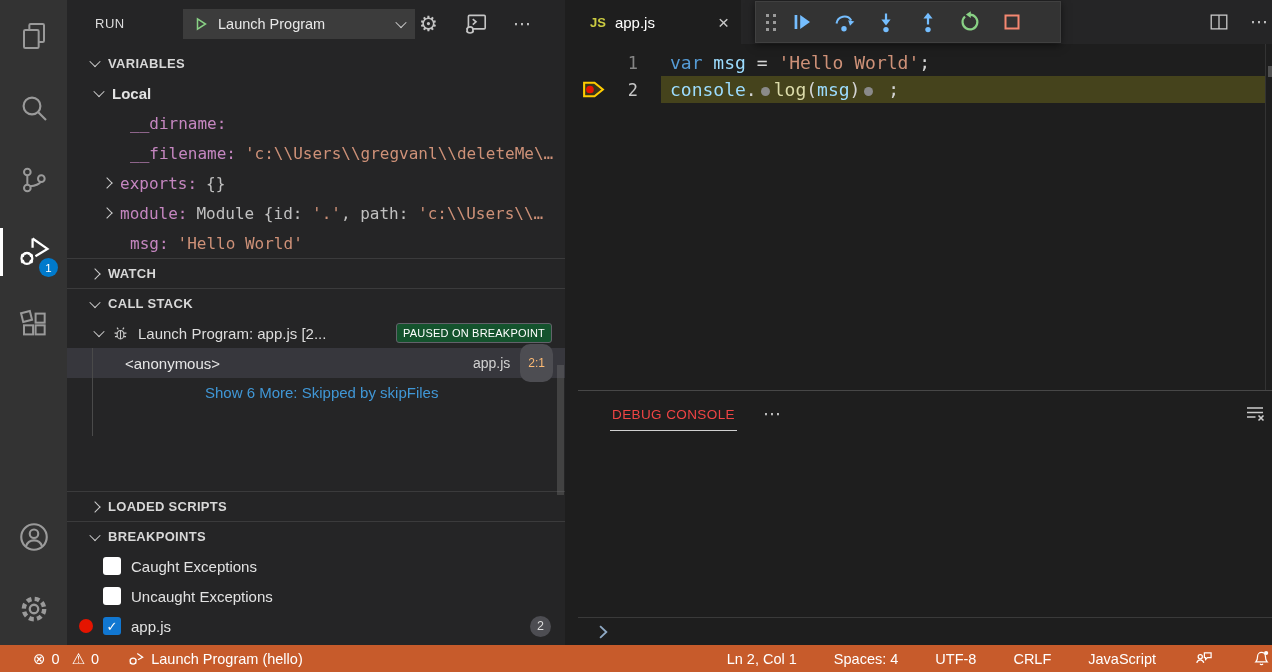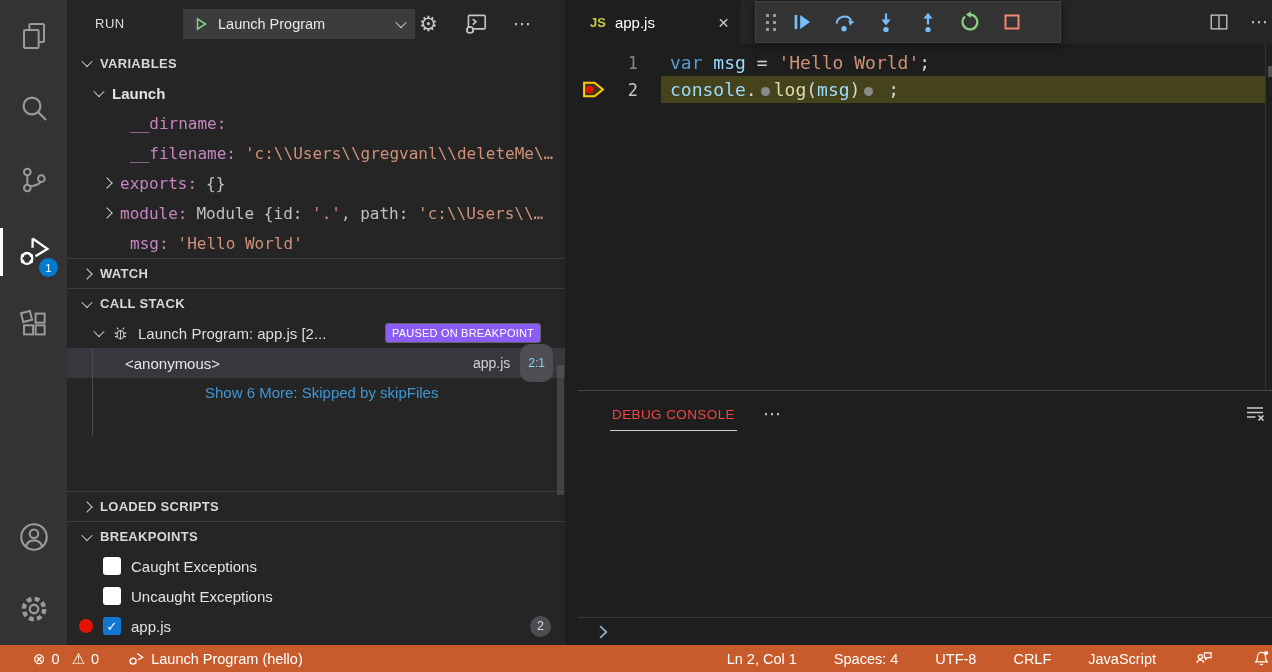--- a/index.html
+++ b/index.html
@@ -24,39 +24,39 @@
         padding:0 10px; gap:9px; cursor:pointer; }
   .dd-label { font-size:14.5px; color:#e8e8e8; }
   .chev { width:8px; height:8px; border-right:1.6px solid #cccccc; border-bottom:1.6px solid #cccccc; flex:none; }
   .chev.down { transform:rotate(45deg) translate(-1px,-1px); }
   .chev.right { transform:rotate(-45deg); }
   .dd .chev { margin-left:auto; }
   .sb-act { position:absolute; top:0; height:48px; display:flex; align-items:center; cursor:pointer; }
   .gear-glyph { font-family:"DejaVu Sans",sans-serif; font-size:21px; color:#c5c5c5; }
   .more-glyph { font-size:18px; color:#c5c5c5; letter-spacing:1px; }
 
-  .hdr-row { height:30px; display:flex; align-items:center; padding-left:16px; gap:9px; font-weight:bold;
+  .hdr-row { height:30px; display:flex; align-items:center; padding-left:24px; gap:9px; font-weight:bold;
              font-size:13px; color:#d8d8d8; letter-spacing:.3px; cursor:pointer; }
   .sect { border-top:1px solid rgba(140,140,140,.22); }
   .trow { position:relative; height:30px; display:flex; align-items:center; font-size:16px;
           font-family:"DejaVu Sans Mono","Liberation Mono",monospace; cursor:pointer; white-space:pre; }
   .leaf { padding-left:63px; }
   .branch { padding-left:36px; gap:9px; }
   .vname { color:#c586c0; }
   .vstr  { color:#ce9178; }
   .vplain{ color:#c0c0c0; }
   .vgap { display:inline-block; width:9px; }
   .scope-row { height:30px; display:flex; align-items:center; padding-left:28px; gap:9px; font-weight:bold;
                font-size:15px; color:#e2e2e2; cursor:pointer; }
   .session-row { height:30px; display:flex; align-items:center; padding-left:28px; gap:8px; font-size:15px; color:#dddddd; cursor:pointer; }
-  .badge-paused { margin-left:auto; margin-right:24px; background:#8b5cf6; border:1px solid #62626a; color:#fff;
+  .badge-paused { margin-left:auto; margin-right:13px; background:#14532d; border:1px solid #62626a; color:#fff;
                   font-size:11px; padding:3px 6px; border-radius:3px; letter-spacing:.2px; }
   .frame-row { height:30px; display:flex; align-items:center; background:#37373d; padding-left:58px; font-size:15px; color:#e6e6e6; cursor:pointer; }
   .frame-file { margin-left:auto; font-size:14px; color:#d2d2d2; }
-  .pill { background:#4d4d52; border-radius:10px; padding:12px 8px; font-size:12px; color:#7dd3fc; margin:0 12px 0 10px; }
+  .pill { background:#4d4d52; border-radius:10px; padding:12px 8px; font-size:12px; color:#fdba74; margin:0 12px 0 10px; }
   .showmore-row { height:28px; display:flex; align-items:center; padding-left:138px; color:#4097d6; font-size:15px; cursor:pointer; }
   .cs-guide { position:absolute; left:25px; top:348px; width:1px; height:88px; background:#4a4a4a; }
   .sb-spacer { height:85px; }
   .bp-row { position:relative; height:30px; display:flex; align-items:center; padding-left:36px; gap:10px; font-size:15px; color:#e2e2e2; cursor:pointer; }
   .cb { width:18px; height:18px; border-radius:3px; background:#ffffff; flex:none; }
   .cb.checked { background:#1177d1; display:flex; align-items:center; justify-content:center; color:#fff; font-size:13px; font-weight:bold; }
   .bp-dot { position:absolute; left:12px; top:8px; width:14px; height:14px; border-radius:50%; background:#e51400; }
   .bp-badge { margin-left:auto; margin-right:14px; width:21px; height:21px; border-radius:50%; background:#4d4d52; color:#dddddd;
               font-size:12.5px; display:flex; align-items:center; justify-content:center; }
   .sb-thumb { position:absolute; right:1px; top:365px; width:7px; height:130px; background:rgba(121,121,121,.35); }
@@ -214,21 +214,21 @@
         <span class="more-glyph">⋯</span>
       </span>
     </div>
 
     <div class="hdr-row">
       <span class="chev down"></span>
       <span>VARIABLES</span>
     </div>
     <div class="scope-row">
       <span class="chev down"></span>
-      <span>Launch</span>
+      <span>Local</span>
     </div>
     <div class="trow leaf">
       <span class="vname">__dirname:</span><span class="vgap"></span>
     </div>
     <div class="trow leaf">
       <span class="vname">__filename:</span><span class="vgap"></span><span class="vstr">'c:\\Users\\gregvanl\\deleteMe\…</span>
     </div>
     <div class="trow branch">
       <span class="chev right"></span>
       <span><span class="vname">exports:</span><span class="vgap"></span><span class="vplain">{}</span></span>

